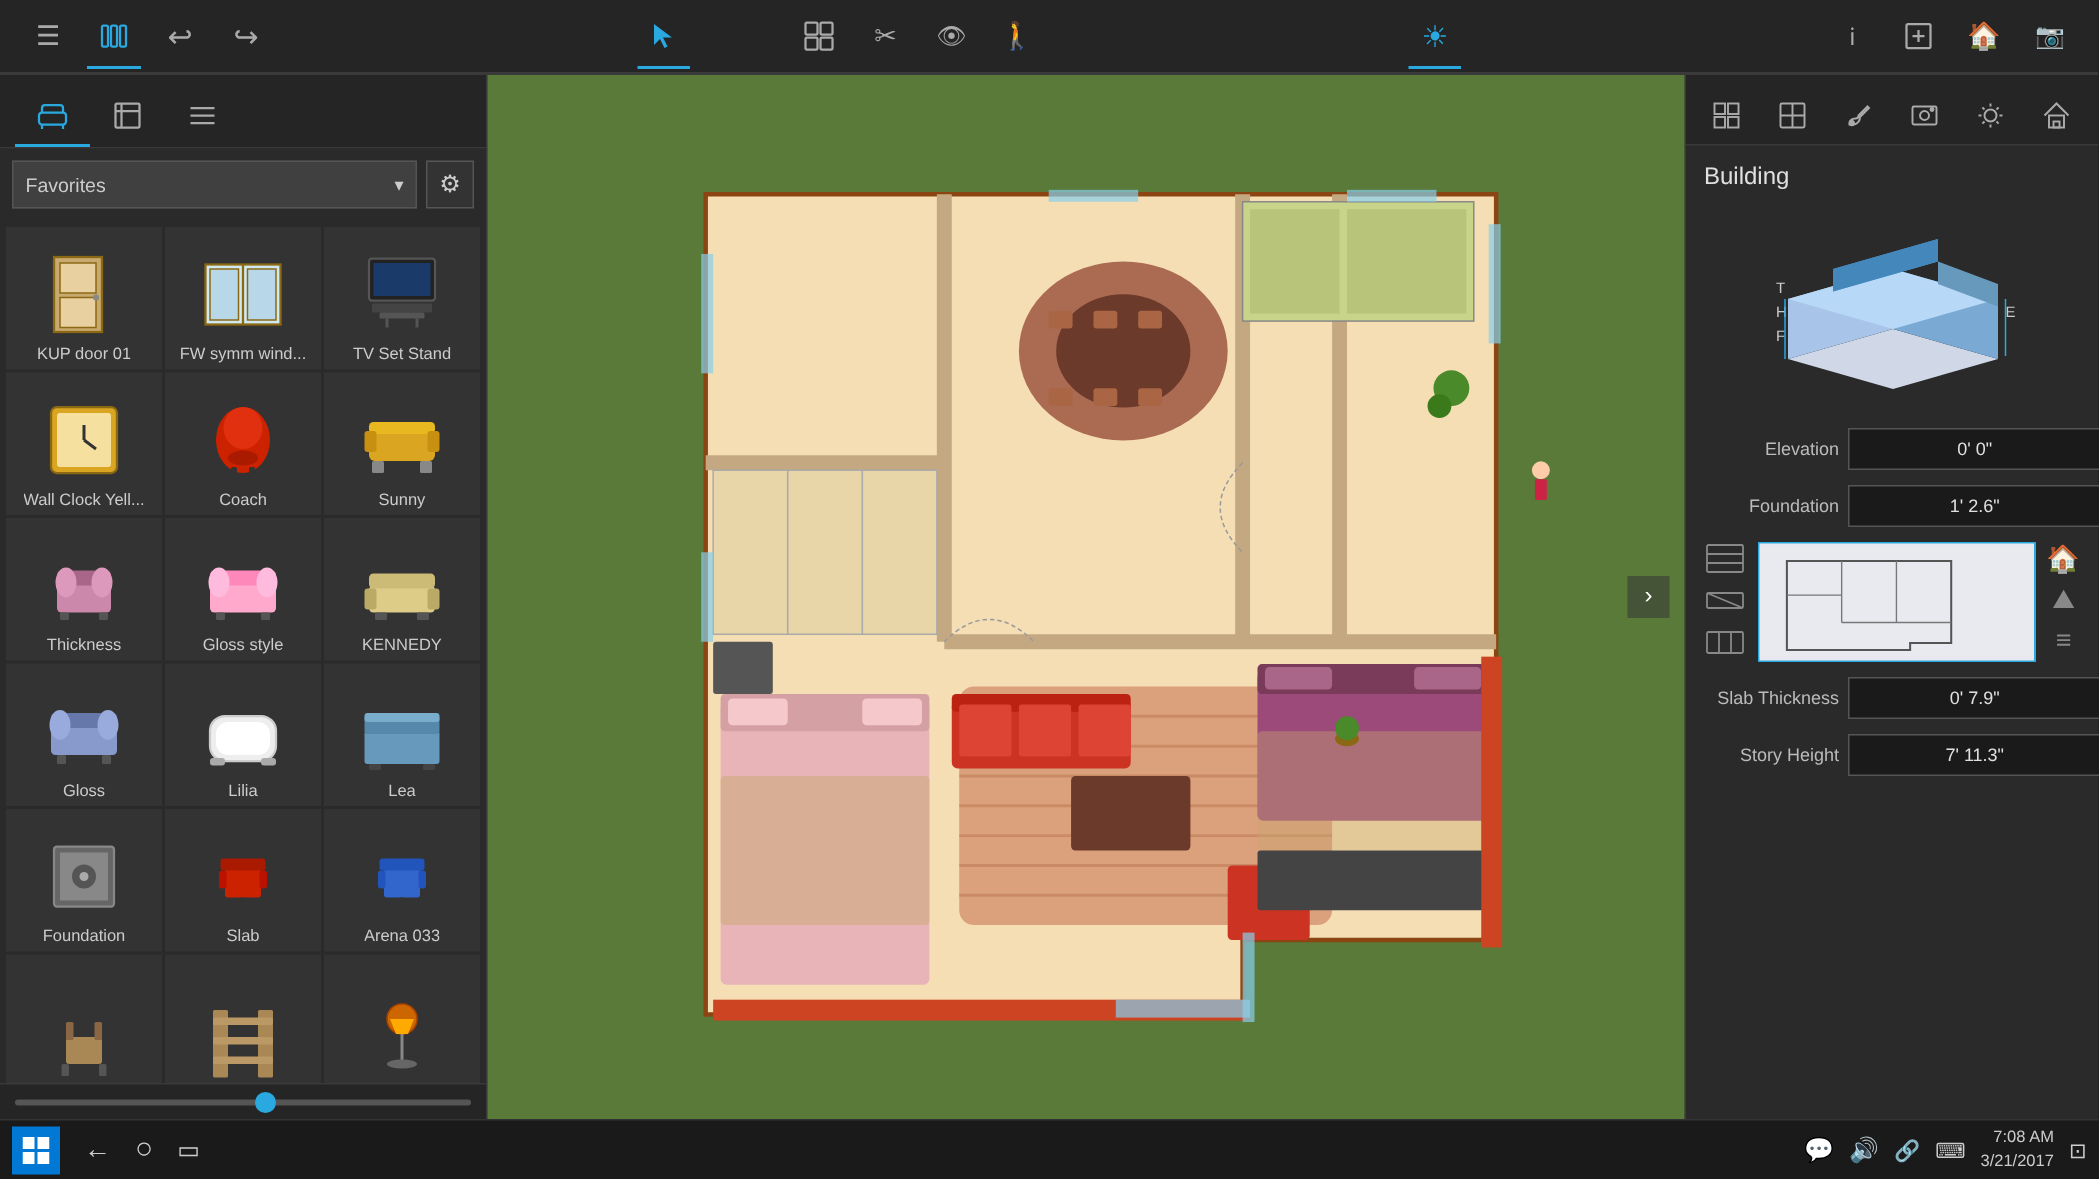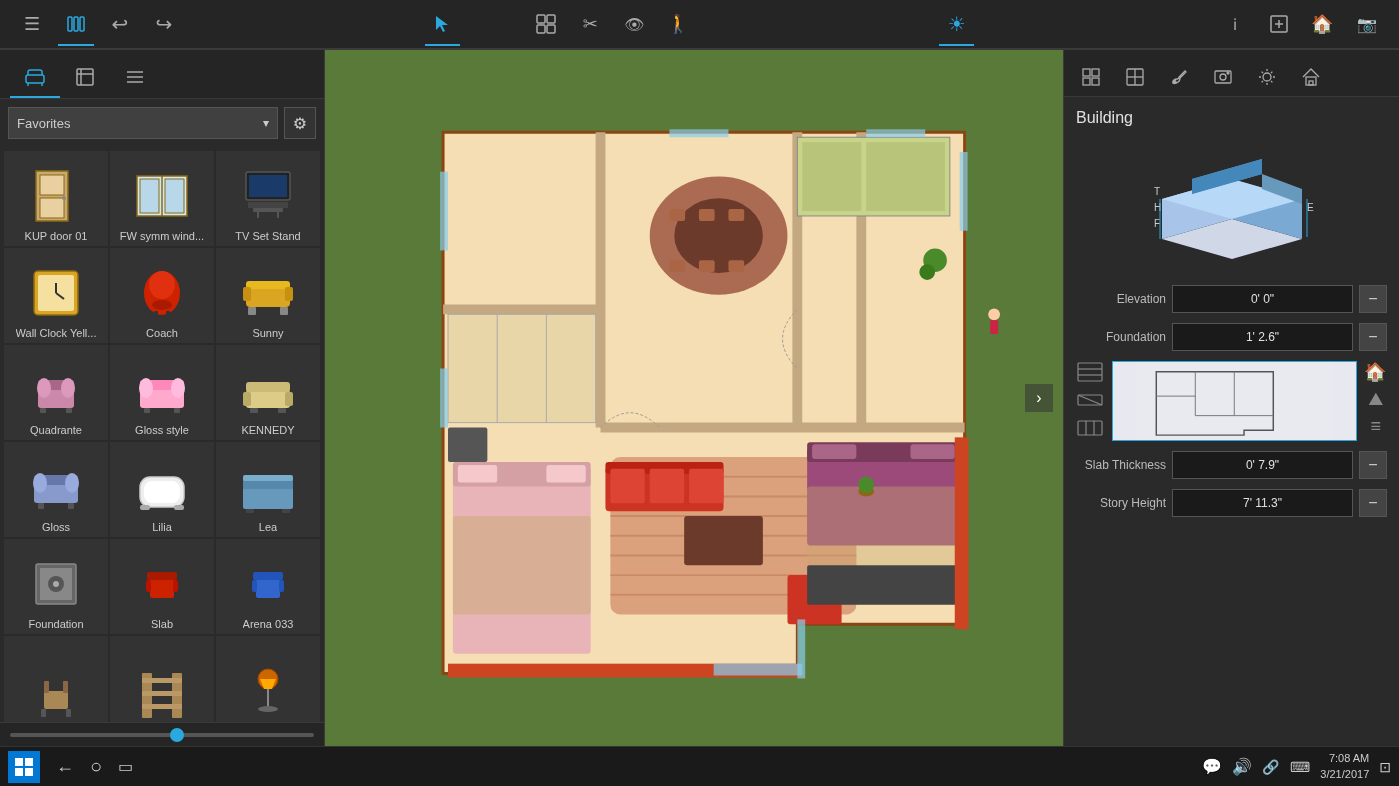--- a/index.html
+++ b/index.html
@@ -143,21 +143,21 @@
       right: 10px; top: 50%;
       transform: translateY(-50%);
       width: 28px; height: 28px;
       background: #444; color: #aaa;
       display: flex; align-items: center; justify-content: center;
       cursor: pointer; font-size: 16px;
     }
 
     
     .right-panel {
-      width: 336px;
+      width: 276px;
       background: #2a2a2a;
       display: flex;
       flex-direction: column;
       border-left: 1px solid #3a3a3a;
       flex-shrink: 0;
       justify-content: flex-end;
     }
     .right-toolbar {
       display: flex;
       background: #252525;
@@ -429,21 +429,21 @@
         <div class="item-thumb">
           <svg width="60" height="60" viewBox="0 0 60 60">
             <rect x="12" y="28" width="36" height="20" fill="#CC88AA" rx="3"></rect>
             <rect x="12" y="20" width="36" height="10" fill="#AA6688" rx="3"></rect>
             <ellipse cx="18" cy="28" rx="7" ry="10" fill="#DD99BB"></ellipse>
             <ellipse cx="42" cy="28" rx="7" ry="10" fill="#DD99BB"></ellipse>
             <rect x="14" y="48" width="6" height="5" fill="#555" rx="1"></rect>
             <rect x="40" y="48" width="6" height="5" fill="#555" rx="1"></rect>
           </svg>
         </div>
-        <div class="item-label">Quadrante</div>
+        <div class="item-label">Thickness</div>
       </div>
       <div class="item-cell">
         <div class="item-thumb">
           <svg width="60" height="60" viewBox="0 0 60 60">
             <rect x="8" y="28" width="44" height="20" fill="#FFAACC" rx="3"></rect>
             <rect x="8" y="20" width="44" height="10" fill="#FF88BB" rx="3"></rect>
             <ellipse cx="14" cy="28" rx="7" ry="10" fill="#FFBBDD"></ellipse>
             <ellipse cx="46" cy="28" rx="7" ry="10" fill="#FFBBDD"></ellipse>
             <rect x="12" y="48" width="6" height="5" fill="#555" rx="1"></rect>
             <rect x="42" y="48" width="6" height="5" fill="#555" rx="1"></rect>

